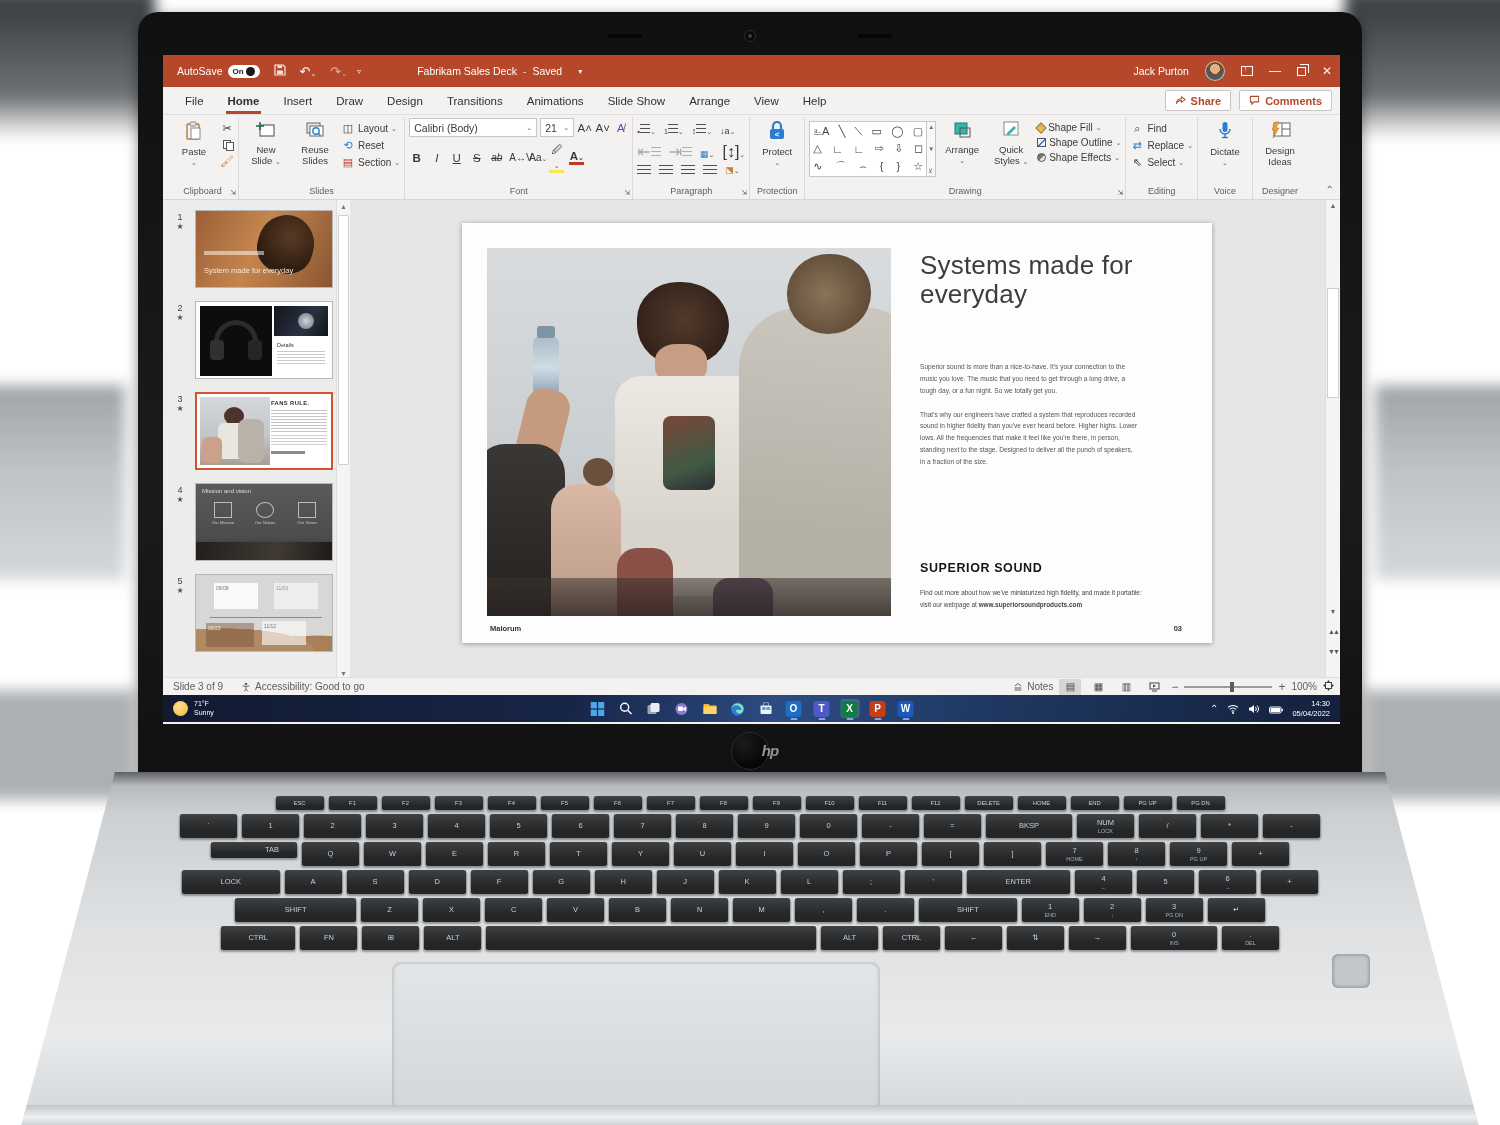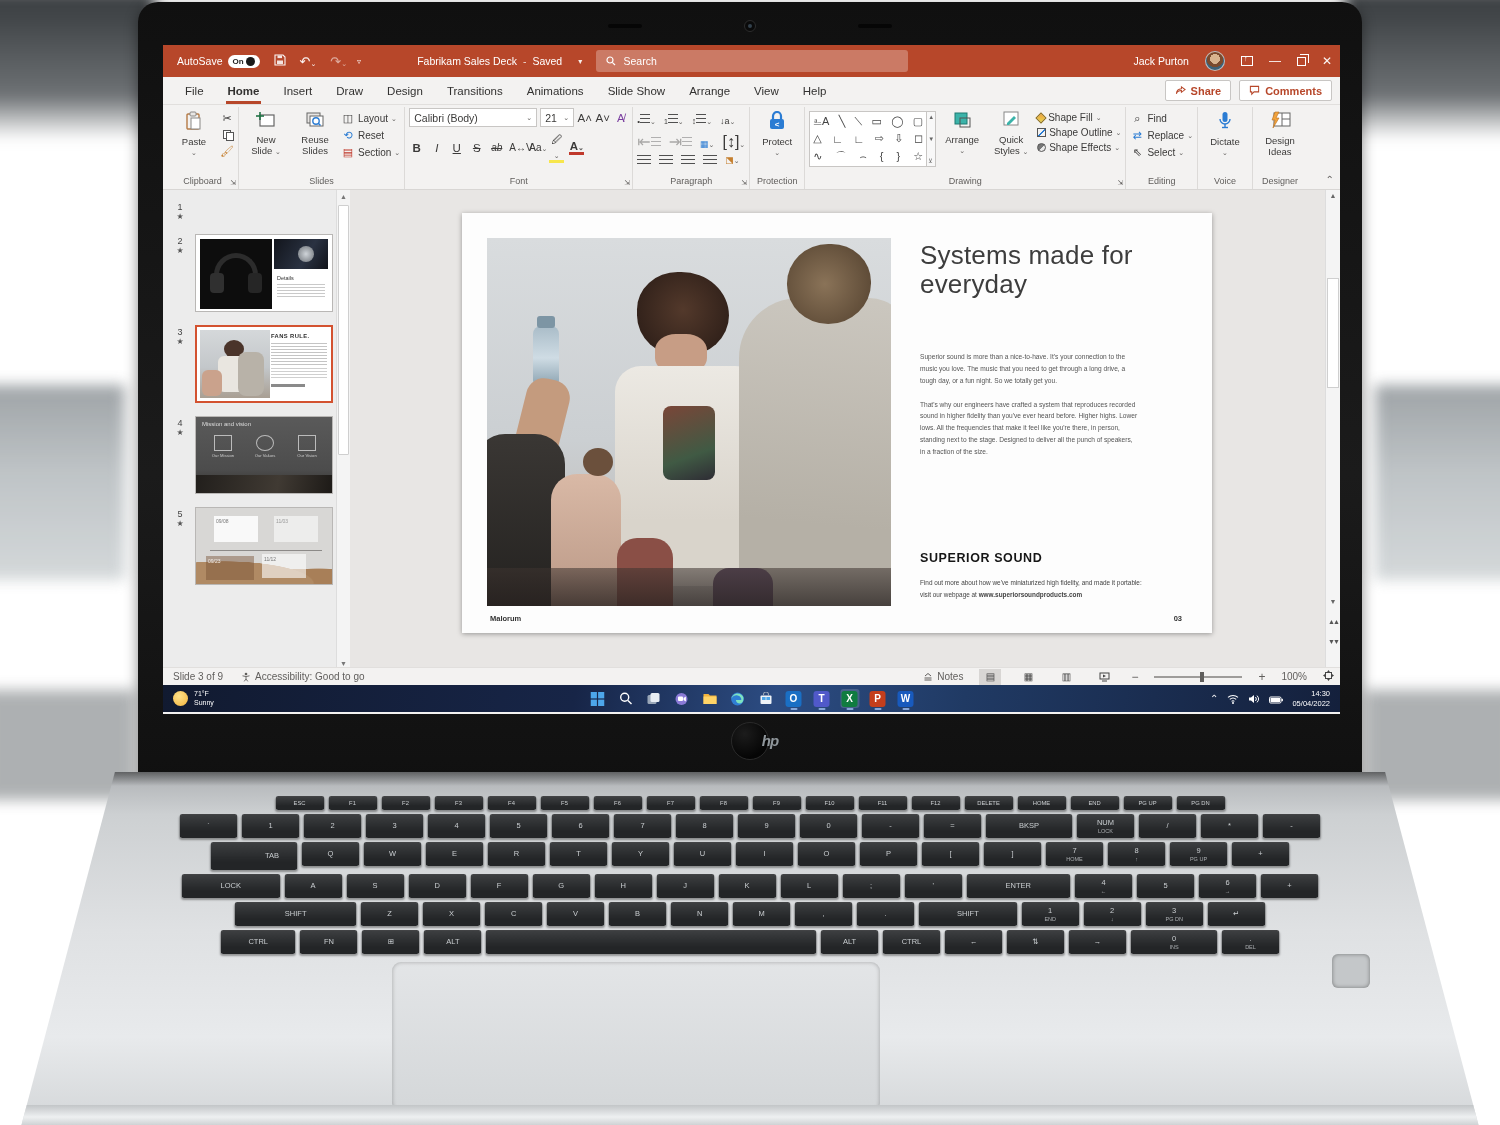--- a/index.html
+++ b/index.html
@@ -10,21 +10,21 @@
   .bg-band{position:absolute;filter:blur(7px);}
   .bg-tl{left:-20px;top:-10px;width:175px;height:150px;background:linear-gradient(180deg,#3f4346 15%,#6d7174 70%,rgba(255,255,255,0));}
   .bg-tr{right:-20px;top:-10px;width:175px;height:150px;background:linear-gradient(180deg,#3f4346 15%,#6d7174 70%,rgba(255,255,255,0));}
   .bg-ml{left:-25px;top:385px;width:150px;height:195px;background:linear-gradient(180deg,#8e9498 0%,#b4babd 45%,#cdd2d4 100%);opacity:.85;}
   .bg-mr{right:-25px;top:385px;width:150px;height:195px;background:linear-gradient(180deg,#8e9498 0%,#b4babd 45%,#cdd2d4 100%);opacity:.85;}
   .bg-low-l{left:-15px;top:690px;width:150px;height:110px;background:#787d80;opacity:.6;}
   .bg-low-r{right:-15px;top:690px;width:150px;height:110px;background:#787d80;opacity:.6;}
   .laptop-shadow{position:absolute;left:90px;top:1096px;width:1320px;height:26px;background:radial-gradient(ellipse at center,rgba(0,0,0,.30),rgba(0,0,0,0) 70%);filter:blur(4px);}
 
   
-  .lid{position:absolute;left:138px;top:2px;width:1224px;height:786px;background:linear-gradient(180deg,#101010,#1b1b1b 60%,#101010);border-radius:20px 20px 6px 6px;box-shadow:0 4px 14px rgba(0,0,0,.45);}
+  .lid{position:absolute;left:138px;top:12px;width:1224px;height:786px;background:linear-gradient(180deg,#101010,#1b1b1b 60%,#101010);border-radius:20px 20px 6px 6px;box-shadow:0 4px 14px rgba(0,0,0,.45);}
   .camera{position:absolute;left:50%;top:18px;transform:translateX(-50%);width:12px;height:12px;border-radius:50%;background:#0a0a0a;border:1px solid #2c2c2c;}
   .camera::after{content:"";position:absolute;left:3px;top:3px;width:4px;height:4px;border-radius:50%;background:#33424d;}
   .cam-slot{position:absolute;top:22px;width:34px;height:4px;border-radius:2px;background:#060606;}
   .cam-slot.l{left:470px;} .cam-slot.r{right:470px;}
   .hp-badge{position:absolute;left:50%;top:720px;transform:translateX(-50%);width:38px;height:38px;border-radius:50%;background:radial-gradient(circle at 35% 30%,#1c1c1c,#050505 70%);border:1px solid #2a2a2a;display:flex;align-items:center;justify-content:center;}
   .hp-badge span{color:#8f969b;font-style:italic;font-weight:bold;font-size:15px;letter-spacing:-1px;transform:translateY(-1px);margin-left:40px;}
 
   
   .screen{position:absolute;left:25px;top:43px;width:1177px;height:669px;background:#f3f2f1;overflow:hidden;}
 
@@ -110,21 +110,21 @@
   .slide-body{position:absolute;left:458px;top:138px;width:218px;font-size:6.6px;line-height:1.8;color:#555;}
   .slide-body p{margin:0 0 12px 0;}
   .slide-h2{position:absolute;left:458px;top:338px;font-size:12.5px;font-weight:800;color:#161616;letter-spacing:.6px;}
   .slide-fine{position:absolute;left:458px;top:364px;width:230px;font-size:6.4px;line-height:1.8;color:#444;}
   .slide-footer{position:absolute;left:28px;bottom:10px;font-size:7.5px;font-weight:bold;color:#333;}
   .slide-pnum{position:absolute;right:30px;bottom:10px;font-size:7.5px;font-weight:bold;color:#333;}
 
   
   .statusbar{height:18px;background:#f3f2f1;border-top:1px solid #e1dfdd;display:flex;align-items:center;font-size:10px;color:#605e5c;padding:0 6px;}
   .sb-left{display:flex;align-items:center;gap:18px;margin-left:4px;}
-  .sb-right{margin-left:auto;display:flex;align-items:center;gap:16px;}
+  .sb-right{margin-left:auto;display:flex;align-items:center;gap:6px;}
   .viewbtn{width:22px;height:16px;display:flex;align-items:center;justify-content:center;font-size:10px;color:#444;}
   .viewbtn.active{background:#d8d6d4;}
   .zoom-track{width:88px;height:2px;background:#9e9c9a;position:relative;}
   .zoom-knob{position:absolute;left:46px;top:-4px;width:4px;height:10px;background:#605e5c;}
 
   
   .taskbar{height:27px;background:linear-gradient(100deg,#111a30 0%,#172547 35%,#2c4c82 52%,#203a64 68%,#14203c 100%);display:flex;align-items:center;position:relative;color:#fff;}
   .weather{display:flex;align-items:center;gap:6px;margin-left:10px;}
   .sun{width:15px;height:15px;border-radius:50%;background:radial-gradient(circle at 40% 35%,#ffe28a,#f4b galaxy);background:radial-gradient(circle at 40% 35%,#ffe28a,#f2b33c);}
   .weather .wtxt{font-size:7px;line-height:1.25;}
@@ -185,27 +185,20 @@
             </svg>
         </span>
         <span class="tb-ico">↶<span class="caret" style="color:#fff">⌄</span></span>
         <span class="tb-ico dim">↷<span class="caret" style="color:#fff">⌄</span></span>
         <span class="tb-caret">▿</span>
         <div class="doc-title">
           <span>Fabrikam Sales Deck</span>
           <span style="opacity:.8">-</span>
           <span>Saved</span>
           <span class="tb-caret">▾</span>
-        </div>
-        <div class="searchbox">
-          <svg width="10" height="10" viewBox="0 0 10 10">
-              <circle cx="4" cy="4" r="3" fill="none" stroke="#fff" stroke-width="1.2"></circle>
-              <line x1="6.3" y1="6.3" x2="9" y2="9" stroke="#fff" stroke-width="1.2"></line>
-            </svg>
-          <span>Search</span>
         </div>
         <div class="titlebar-right">
           <span>Jack Purton</span>
           <span class="avatar"></span>
           <span class="ribopt-g"></span>
           <span class="winbtn">—</span>
           <span class="restore-g"></span>
           <span class="winbtn">✕</span>
         </div>
       </div>
@@ -528,20 +521,25 @@
 
       <div class="workspace">
 
         <div class="thumbs">
 
           <div class="thumb-row">
             <div class="t-meta">
                 <span>1</span>
                 <span class="t-star">★</span>
               </div>
+            <div class="thumb" style="background:linear-gradient(115deg,#9c6038 0%,#c4854e 45%,#8a5531 100%);">
+              <div style="position:absolute;right:18px;top:4px;width:56px;height:58px;border-radius:50% 50% 42% 42%;background:radial-gradient(circle at 55% 35%,#5a3a24,#2e1d12 70%);transform:rotate(14deg);"></div>
+              <div style="position:absolute;left:8px;top:40px;width:60px;height:4px;background:rgba(255,255,255,.5);"></div>
+              <div style="position:absolute;left:8px;bottom:12px;color:#f3e9df;font-size:7.5px;">System made for everyday</div>
+            </div>
           </div>
 
           <div class="thumb-row">
             <div class="t-meta">
                 <span>2</span>
                 <span class="t-star">★</span>
               </div>
             <div class="thumb">
               <div style="position:absolute;left:4px;top:4px;width:72px;height:70px;background:#0d0d0d;">
                 <div style="position:absolute;left:14px;top:14px;width:44px;height:30px;border:5px solid #2c2c2c;border-bottom:none;border-radius:24px 24px 0 0;"></div>
@@ -918,21 +916,21 @@
             <span>/</span>
           </div>
           <div class="key" style="width: 58px; height: 24px;">
             <span>*</span>
           </div>
           <div class="key" style="width: 58px; height: 24px;">
             <span>-</span>
           </div>
         </div>
         <div class="krow">
-          <div class="key" style="width: 87px; height: 28px; padding-left: 36px;">
+          <div class="key" style="width: 87px; height: 16px; padding-left: 36px;">
             <span>TAB</span>
           </div>
           <div class="key" style="width: 58px; height: 24px;">
             <span>Q</span>
           </div>
           <div class="key" style="width: 58px; height: 24px;">
             <span>W</span>
           </div>
           <div class="key" style="width: 58px; height: 24px;">
             <span>E</span>

